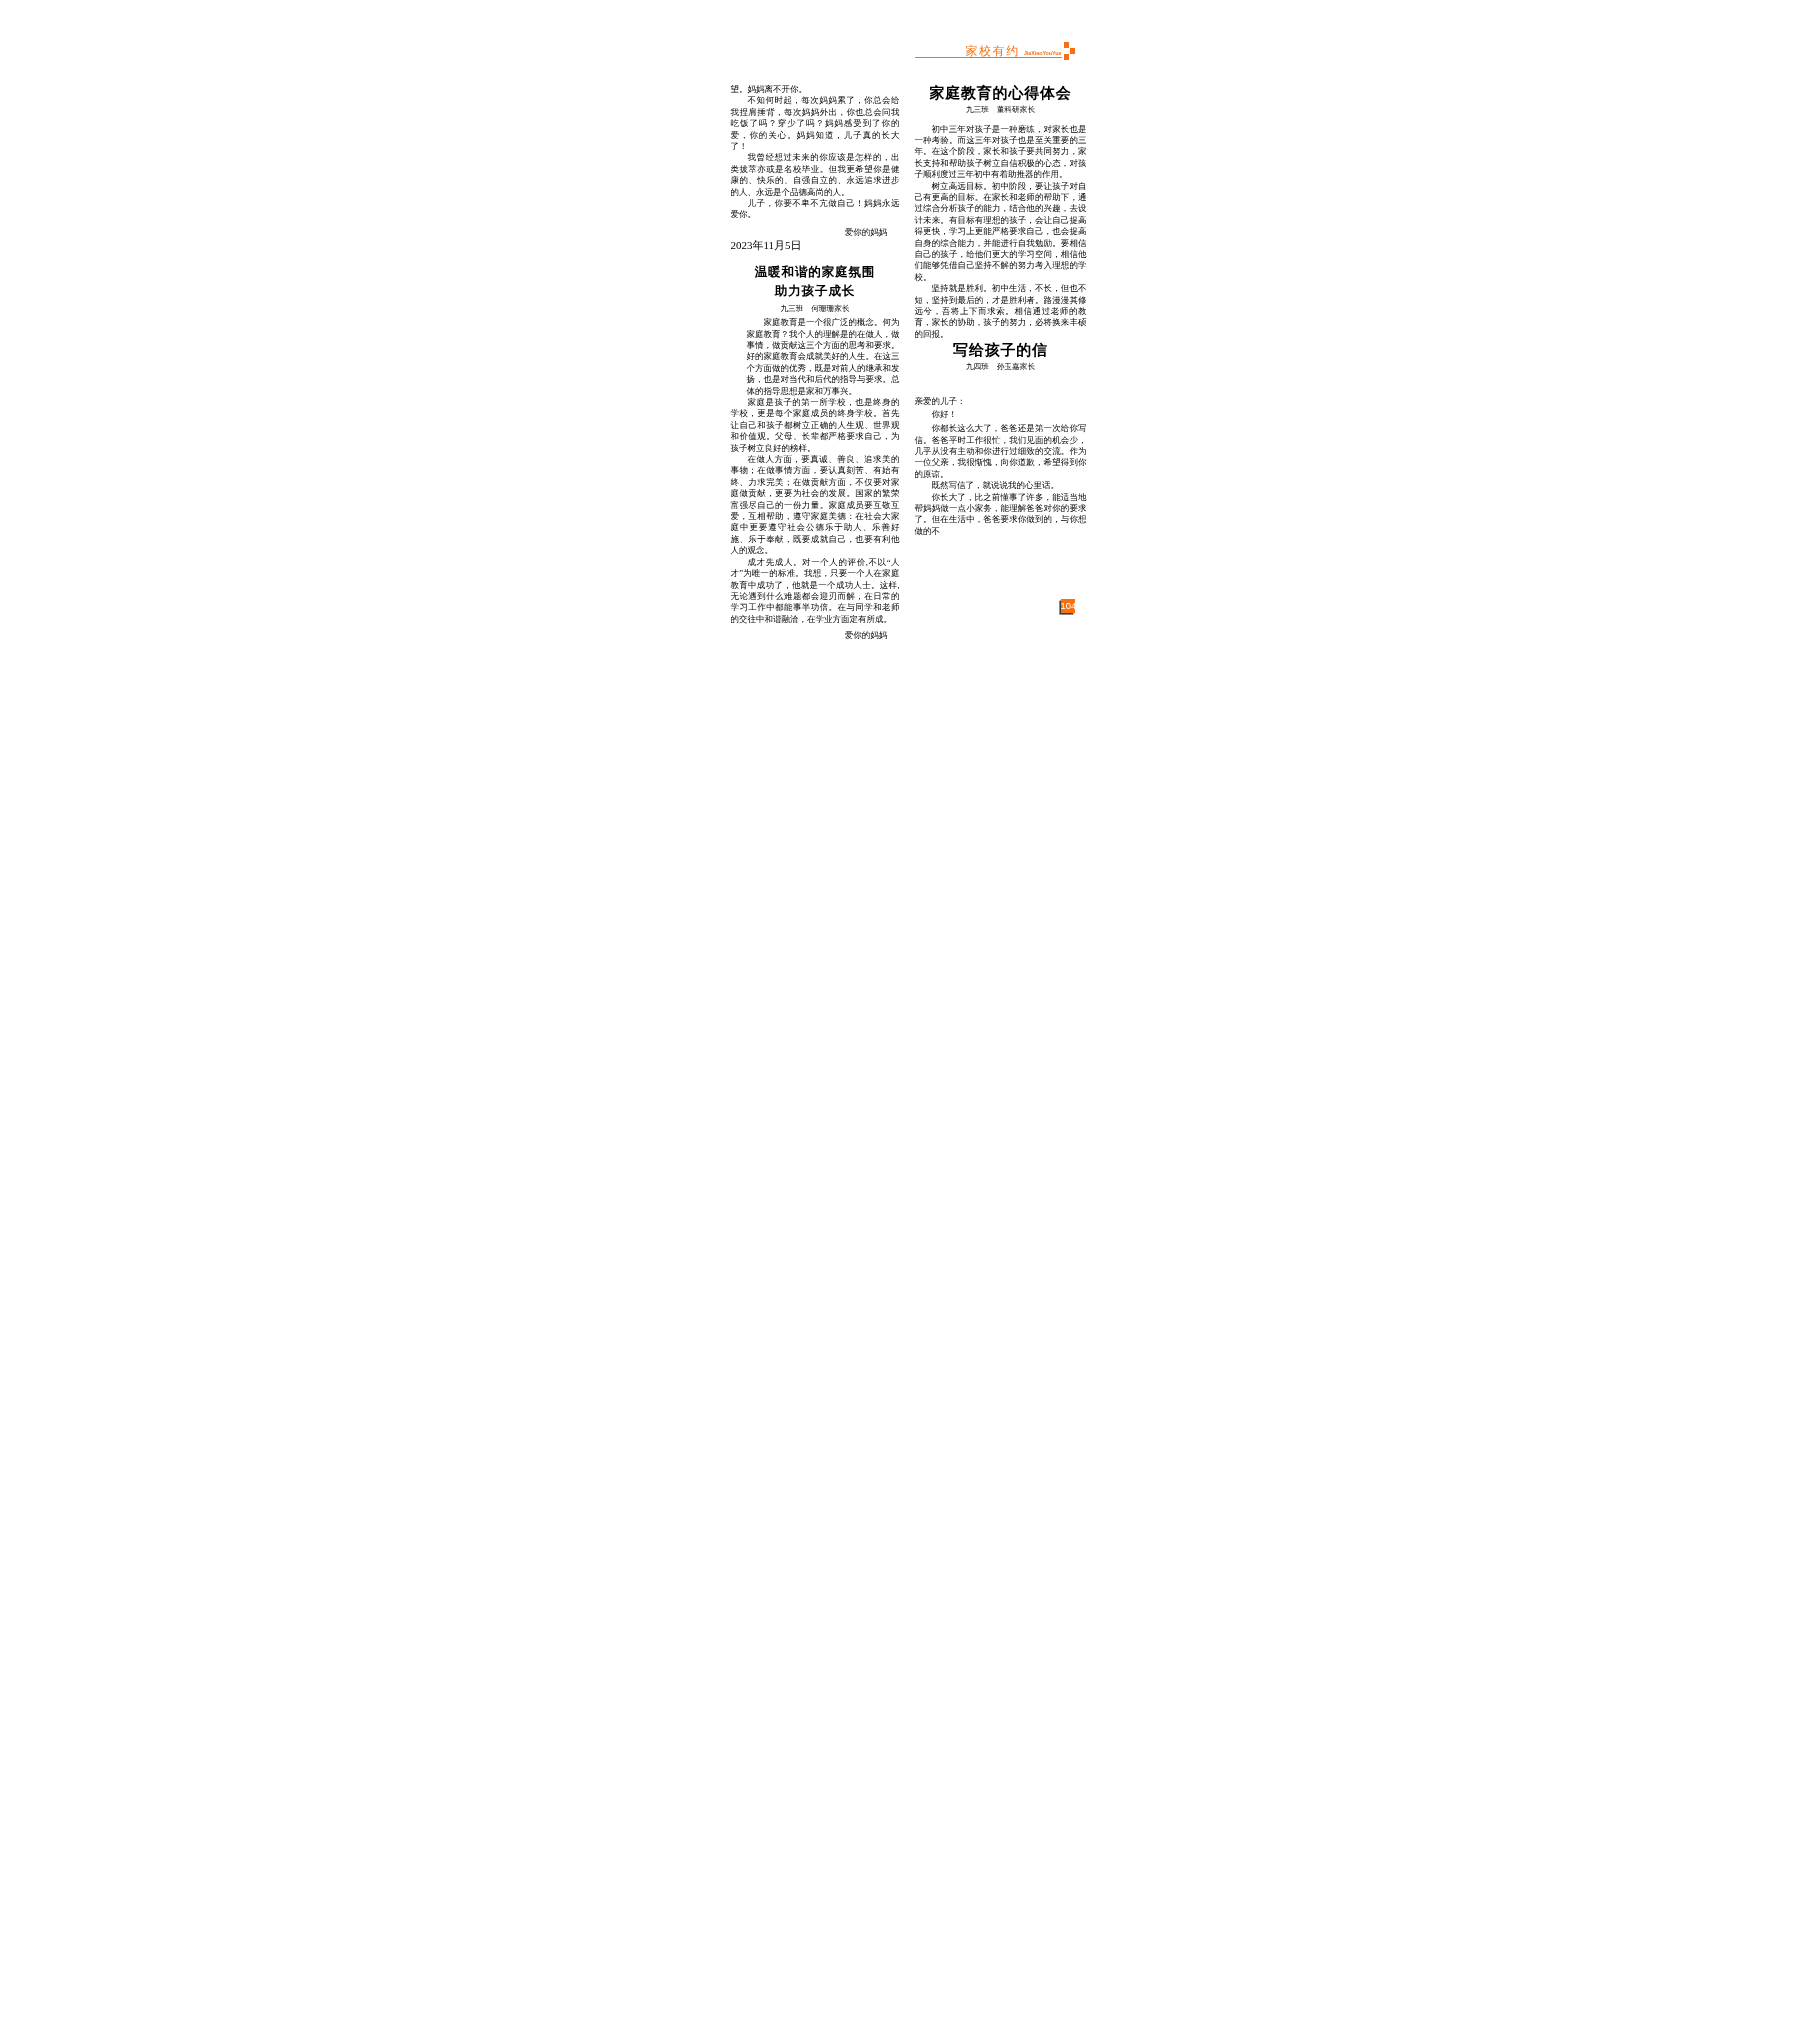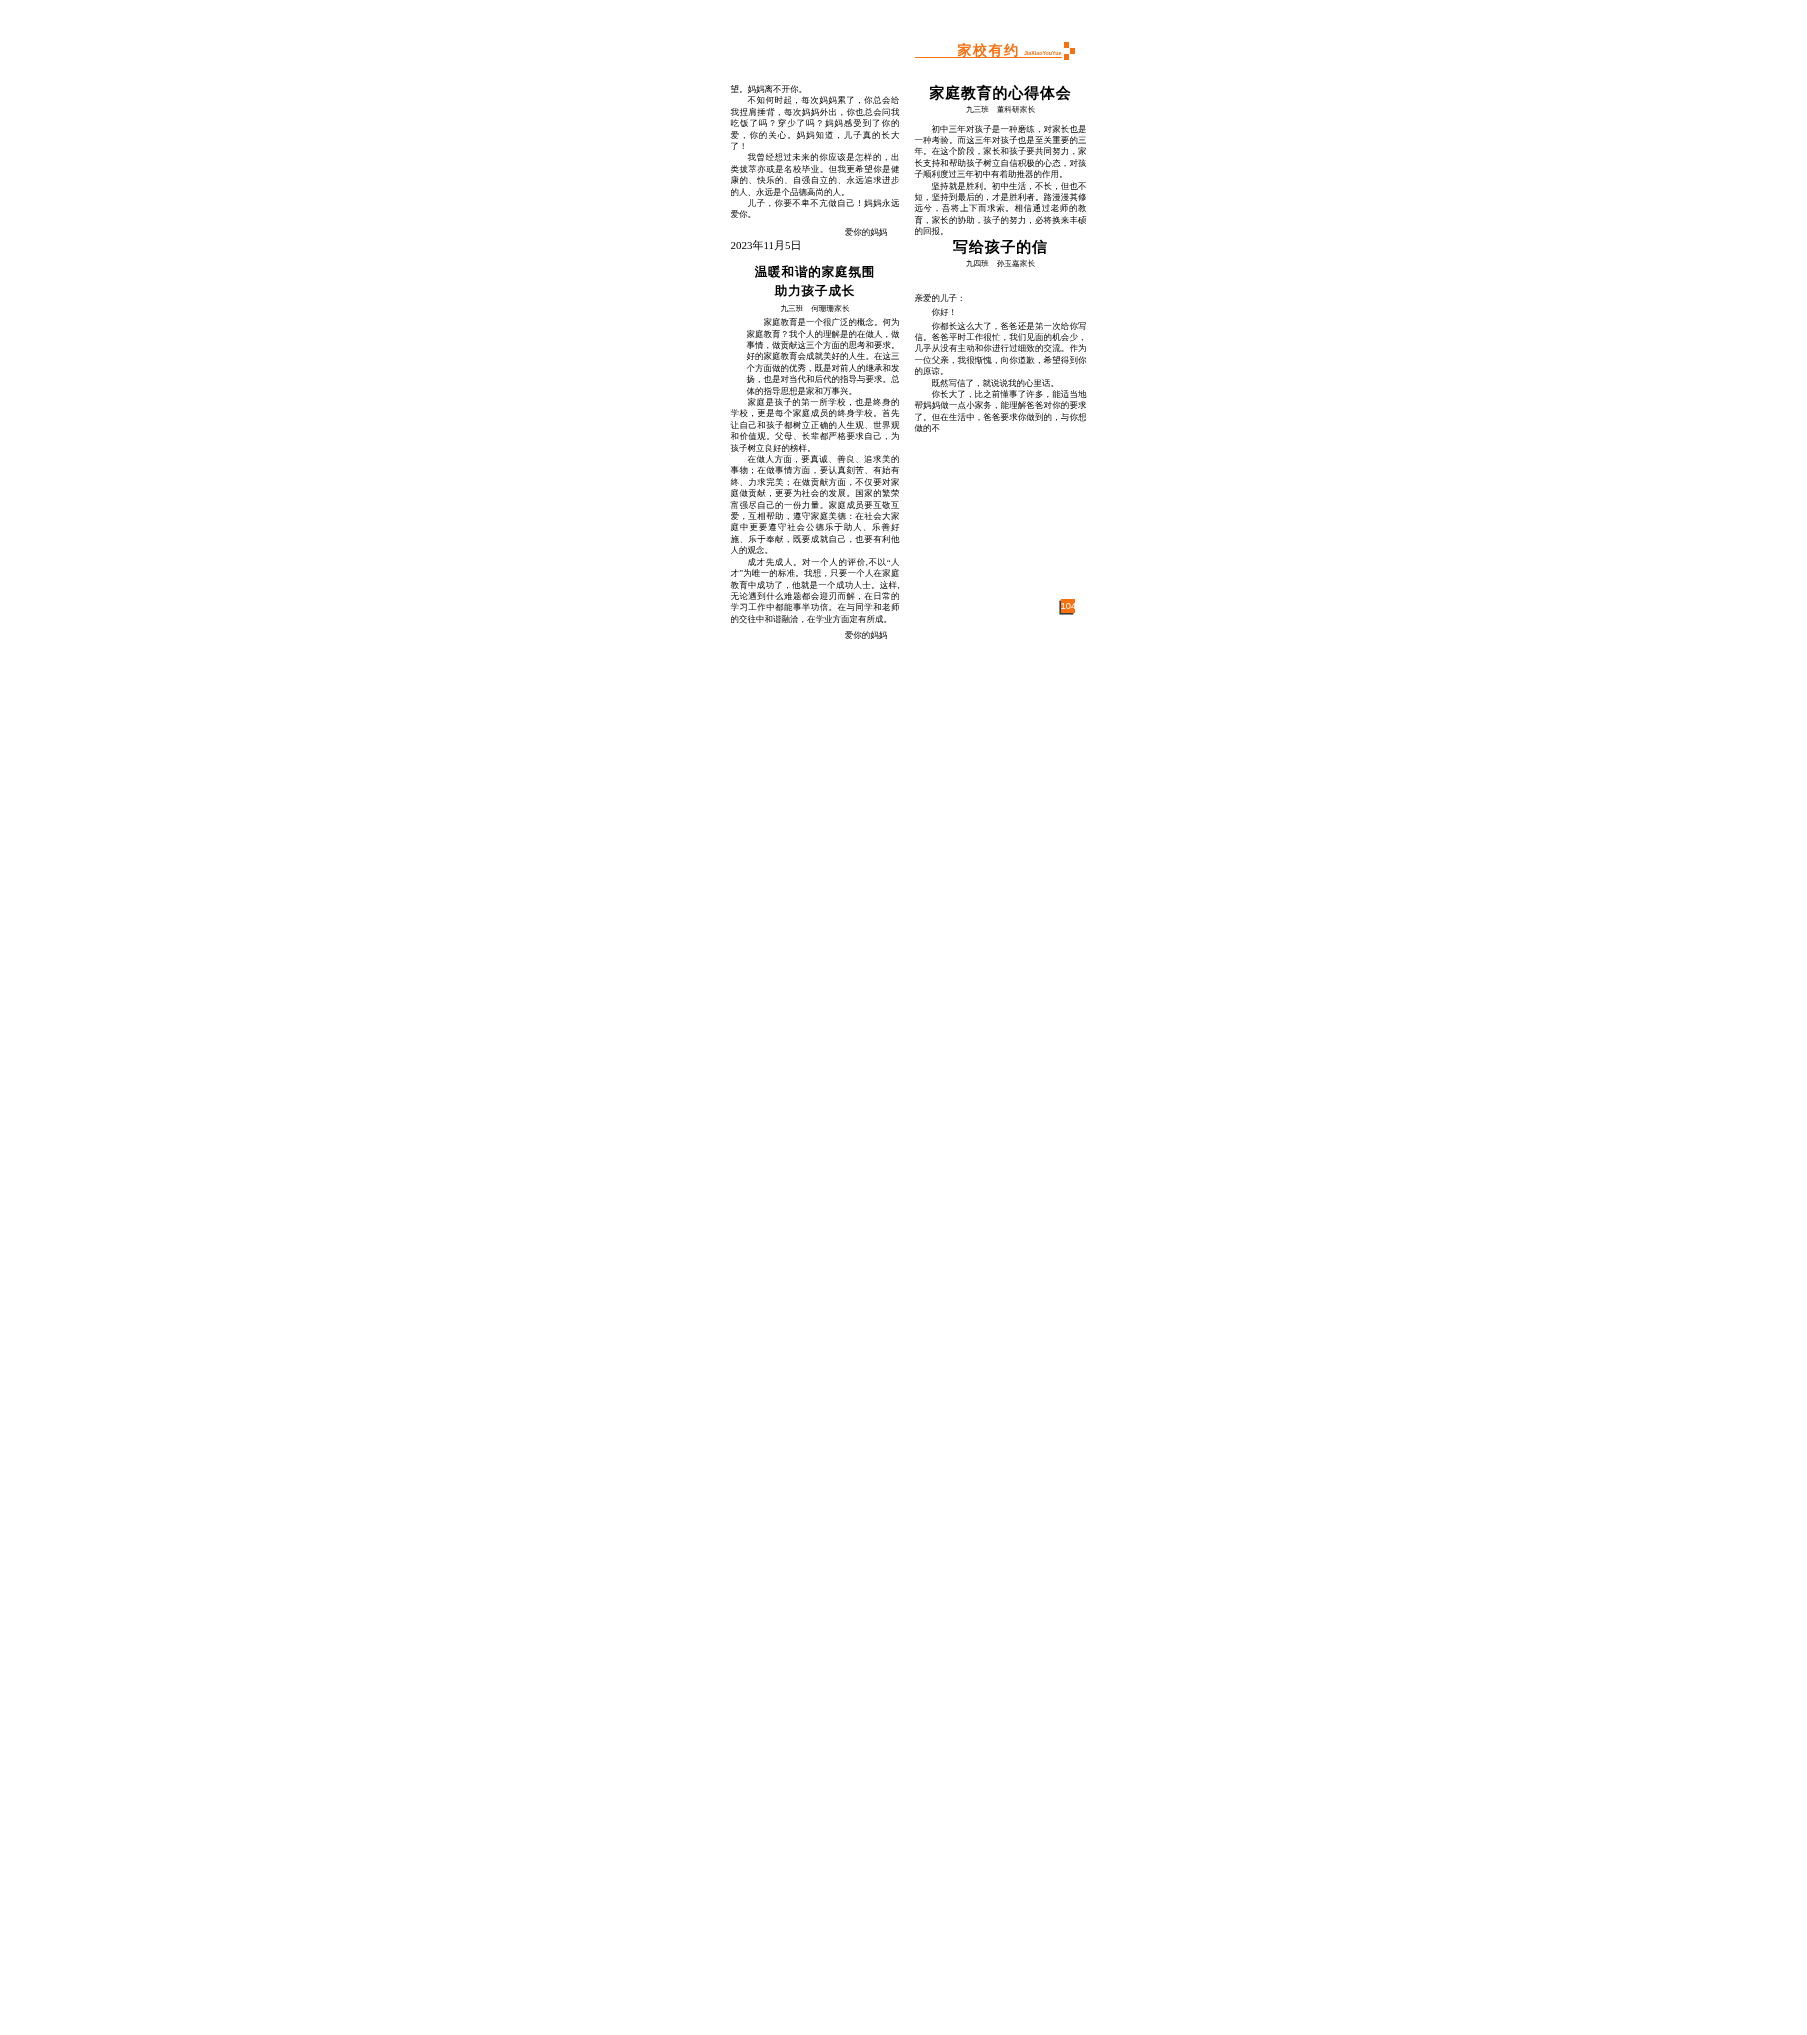--- a/index.html
+++ b/index.html
@@ -25,22 +25,22 @@
     top: 35px;
     width: 147px;
     height: 22px;
     display: flex;
     align-items: flex-end;
     justify-content: flex-end;
     gap: 4.1px;
   }
   .brand-cn {
     font-family: "Liberation Sans", sans-serif;
-    font-weight: bold;
-    font-size: 14px;
+    font-weight: normal;
+    font-size: 12px;
     letter-spacing: 1.6px;
     color: var(--accent);
     line-height: 1;
   }
   .brand-latin {
     font-family: "Liberation Sans", sans-serif;
     font-weight: bold;
     font-size: 5.3px;
     color: var(--accent);
     line-height: 1;
@@ -177,20 +177,21 @@
     <p class="body-text">成才先成人。对一个人的评价,不以“人才”为唯一的标准。我想，只要一个人在家庭教育中成功了，他就是一个成功人士。这样,无论遇到什么难题都会迎刃而解，在日常的学习工作中都能事半功倍。在与同学和老师的交往中和谐融洽，在学业方面定有所成。</p>
     <div class="sig sig2">爱你的妈妈</div>
     <div class="date date2">2023年11月5日</div>
   </div>
 
   <div class="col col-right">
     <div class="article-title big">家庭教育的心得体会</div>
     <div class="byline">九三班　董科研家长</div>
 
     <p class="body-text mt-p1">初中三年对孩子是一种磨练，对家长也是一种考验。而这三年对孩子也是至关重要的三年。在这个阶段，家长和孩子要共同努力，家长支持和帮助孩子树立自信积极的心态，对孩子顺利度过三年初中有着助推器的作用。</p>
+    <p class="body-text">树立高远目标。初中阶段，要让孩子对自己有更高的目标。在家长和老师的帮助下，通过综合分析孩子的能力，结合他的兴趣，去设计未来。有目标有理想的孩子，会让自己提高得更快，学习上更能严格要求自己，也会提高自身的综合能力，并能进行自我勉励。要相信自己的孩子，给他们更大的学习空间，相信他们能够凭借自己坚持不解的努力考入理想的学校。</p>
     <p class="body-text">坚持就是胜利。初中生活，不长，但也不短，坚持到最后的，才是胜利者。路漫漫其修远兮，吾将上下而求索。相信通过老师的教育，家长的协助，孩子的努力，必将换来丰硕的回报。</p>
 
     <div class="article-title big mt-t2">写给孩子的信</div>
     <div class="byline">九四班　孙玉嘉家长</div>
 
     <p class="salutation mt-salut">亲爱的儿子：</p>
     <p class="greeting mt-g">你好！</p>
     <p class="body-text mt-a">你都长这么大了，爸爸还是第一次给你写信。爸爸平时工作很忙，我们见面的机会少，几乎从没有主动和你进行过细致的交流。作为一位父亲，我很惭愧，向你道歉，希望得到你的原谅。</p>
     <p class="body-text">既然写信了，就说说我的心里话。</p>
     <p class="body-text">你长大了，比之前懂事了许多，能适当地帮妈妈做一点小家务，能理解爸爸对你的要求了。但在生活中，爸爸要求你做到的，与你想做的不</p>

